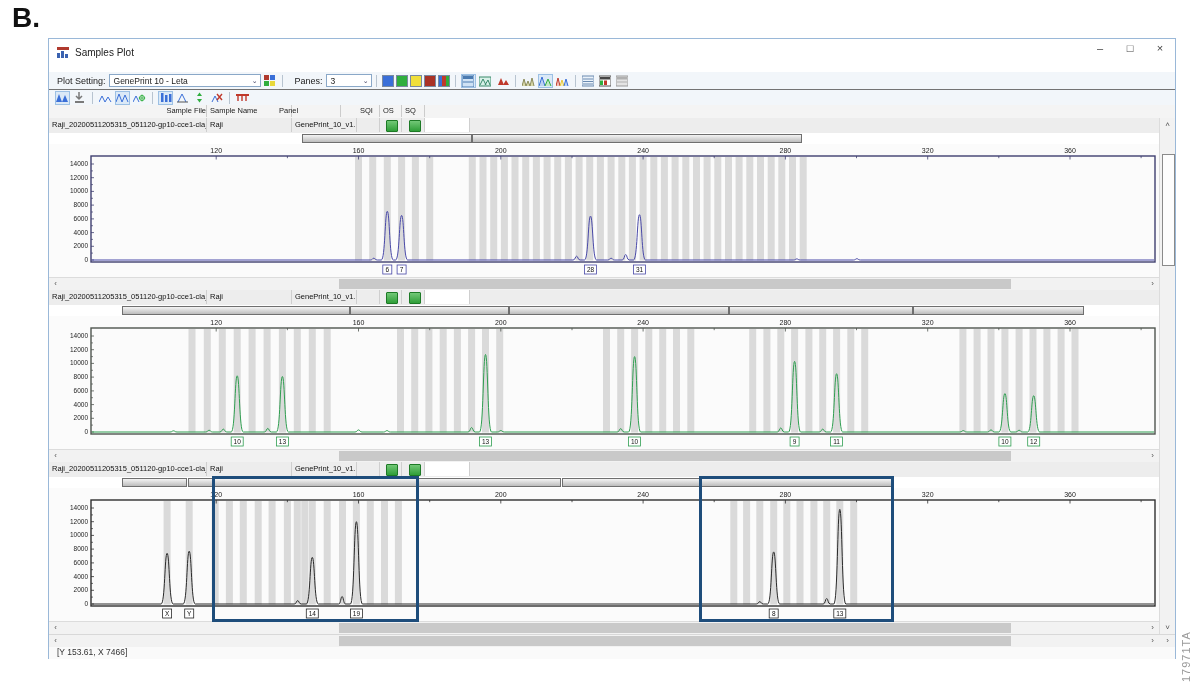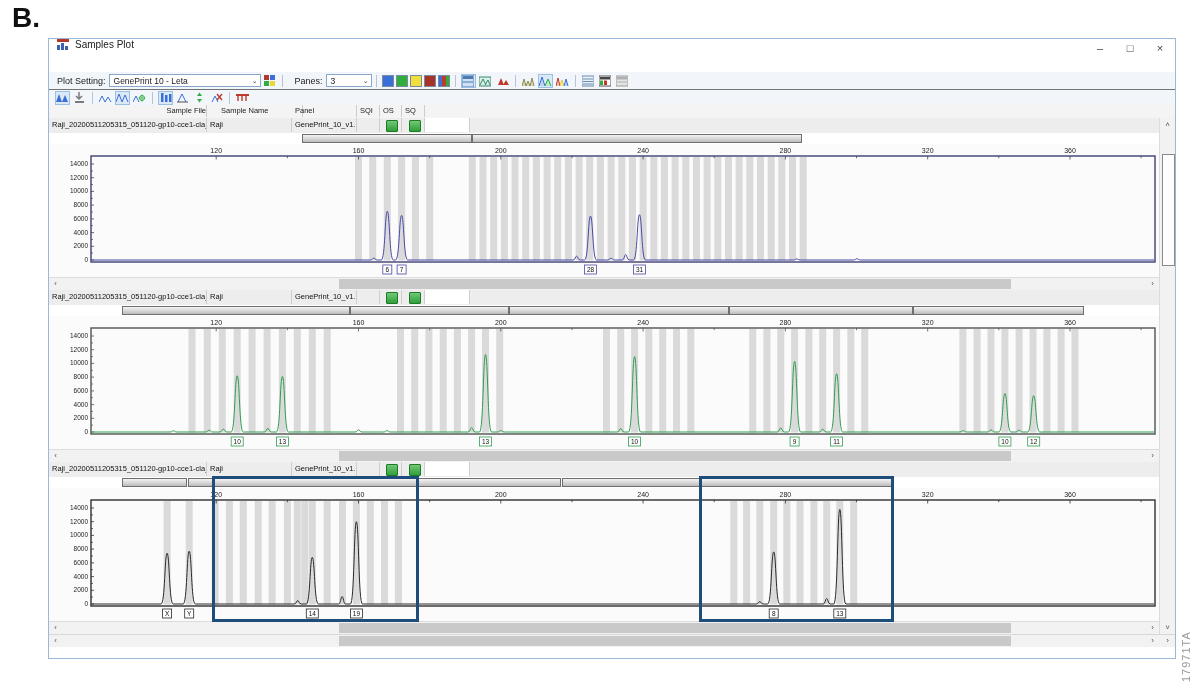--- a/index.html
+++ b/index.html
@@ -4,21 +4,21 @@
 <style>
   html,body{margin:0;padding:0;background:#ffffff;width:1200px;height:690px;overflow:hidden;
     font-family:"Liberation Sans", sans-serif;}
   .figure{position:relative;width:1200px;height:690px;background:#fff;}
   .fig-label{position:absolute;left:12px;top:2px;font-size:28px;font-weight:bold;color:#111;}
   .side-text{position:absolute;left:1180px;top:592px;width:16px;height:90px;color:#9a9a9a;
     font-size:11px;letter-spacing:1px;writing-mode:vertical-rl;transform:rotate(180deg);}
   
   .window{position:absolute;left:48px;top:38px;width:1128px;height:621px;background:#fff;
     border:1px solid #9ab8d8;box-sizing:border-box;}
-  .titlebar{position:absolute;left:0;top:0;width:100%;height:19px;background:#ffffff;display:flex;align-items:flex-start;}
+  .titlebar{position:absolute;left:0;top:0;width:100%;height:19px;background:#ffffff;display:flex;align-items:flex-end;}
   .app-icon{width:12px;height:11px;margin-left:8px;display:inline-block;position:relative;}
   .app-icon .bar{position:absolute;bottom:0;width:3px;background:#3a62b0;}
   .app-icon .cap{position:absolute;top:0;left:0;width:12px;height:3px;background:#b03a2e;}
   .title-text{font-size:10px;color:#222;margin-left:6px;}
   .win-btns{margin-left:auto;display:flex;}
   .win-btn{width:30px;height:19px;text-align:center;font-size:11px;line-height:18px;color:#444;}
   .menubar{position:absolute;left:0;top:19px;width:100%;height:13px;display:flex;align-items:center;
     background:#fff;border-bottom:1px solid #e8e8e8;}
   .menu-item{font-size:10px;color:#222;padding:0 6px;}
   .toolbar1{position:absolute;left:0;top:33px;width:100%;height:17px;background:#f2f6fa;
@@ -245,22 +245,22 @@
             <line x1="0" y1="3" x2="13" y2="3" stroke="#c0392b" stroke-width="2"></line>
             <line x1="2" y1="3" x2="2" y2="9" stroke="#c0392b" stroke-width="1.4"></line>
             <line x1="6" y1="3" x2="6" y2="9" stroke="#c0392b" stroke-width="1.4"></line>
             <line x1="10" y1="3" x2="10" y2="9" stroke="#c0392b" stroke-width="1.4"></line>
           </svg>
       </span>
     </div>
 
     <div class="colheader" id="colheader">
         <div class="hcell" style="left: 0px; width: 158px; text-align: right;">Sample File</div>
-        <div class="hcell" style="left: 169px; width: 85px;">Sample Name</div>
-        <div class="hcell" style="left: 243px; width: 65px;">Panel</div>
+        <div class="hcell" style="left: 158px; width: 85px;">Sample Name</div>
+        <div class="hcell" style="left: 227px; width: 65px;">Panel</div>
         <div class="hcell" style="left: 308px; width: 23px;">SQI</div>
         <div class="hcell" style="left: 331px; width: 22px;">OS</div>
         <div class="hcell" style="left: 353px; width: 23px;">SQ</div>
       </div>
 
     <div class="panes" id="panes">
         <div class="pane" style="top: 0px;">
           <div class="srow">
             <div class="scell" style="left: 0px; width: 158px;">Raji_20200511205315_051120-gp10-cce1-cla_A2</div>
             <div class="scell" style="left: 158px; width: 85px;">Raji</div>
@@ -632,17 +632,18 @@
       <span class="varrow" style="top:503px">˅</span>
     </div>
 
     <div class="ghscroll">
       <span class="harrow" style="left:0">‹</span>
       <span class="hthumb" style="left:290px;width:672px"></span>
       <span class="harrow" style="left:1097px">›</span>
       <span class="harrow" style="left:1112px">›</span>
     </div>
 
+    <div class="statusbar">[Y 153.61, X 7466]</div>
   <div class="hl-box" style="left: 163.305px; width: 207.037px; top: 437px; height: 146px; border-color: rgb(30, 77, 123);"></div>
       <div class="hl-box" style="left: 650.305px; width: 194.942px; top: 437px; height: 146px; border-color: rgb(30, 77, 123);"></div>
     </div>
 
 </div>
 
 </body></html>

